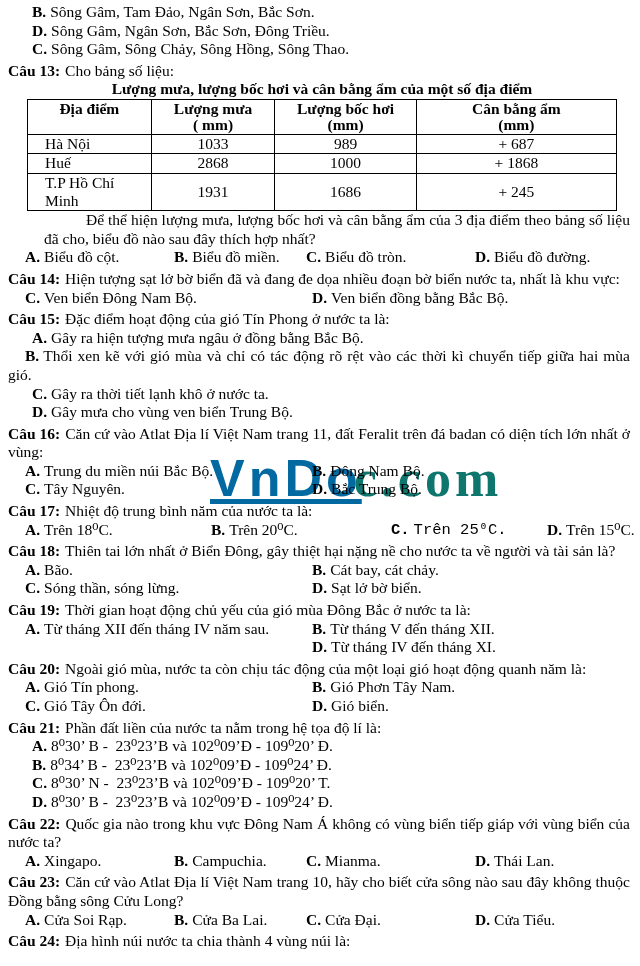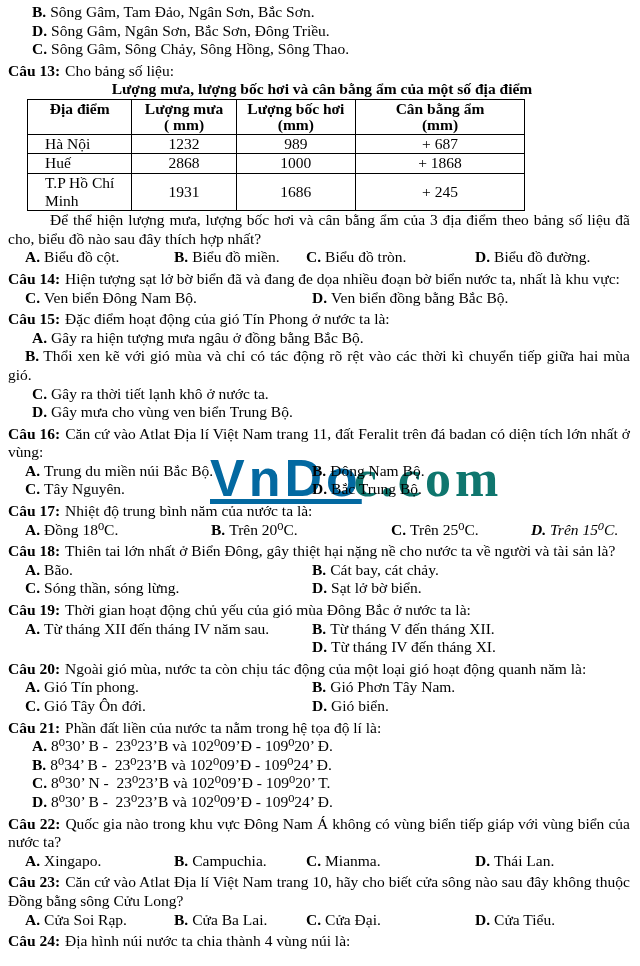--- a/index.html
+++ b/index.html
@@ -12,36 +12,36 @@
   .watermark{
     position:absolute;left:210px;top:452px;z-index:0;
     font-family:"Liberation Sans","DejaVu Sans",sans-serif;
     font-weight:bold;font-size:52px;letter-spacing:4px;line-height:52px;
     white-space:nowrap;user-select:none;
   }
   .page{position:relative;z-index:1;padding:3px 10px 0 8px;}
   p{margin:0;}
   .q{margin-top:3px;}
   .just{text-align:justify;text-align-last:left;}
-  .ind42{text-indent:42px;}
+  .ind42{text-indent:42px;margin-left:36px;}
   .ind17{text-indent:17px;}
   .ml17{margin-left:24px;}
   .qlbl{margin-right:5px;}
   .olbl{margin-right:4px;}
   .optrow{position:relative;height:18.6px;}
   .opt{position:absolute;top:0;white-space:nowrap;}
   
   .c1{left:17px;} .c2{left:166px;} .c3{left:298px;} .c4{left:467px;}
   
-  .t2{left:203px;text-align:center;} .t3{left:383px;} .t4{left:523px;font-style:italic;}
+  .t2{left:203px;text-align:center;} .t3{left:383px;font-family:Liberation Mono, monospace;} .t4{left:539px;}
   
   .h2{left:304px;}
   
   .tbl-title{font-weight:bold;text-align:center;width:590px;margin-left:19px;}
-  table{border-collapse:collapse;table-layout:fixed;width:498px;margin-left:19px;}
+  table{border-collapse:collapse;table-layout:fixed;width:590px;margin-left:19px;}
   th,td{border:1px solid #000;padding:0;}
   th{font-weight:bold;vertical-align:top;}
   .hl1,.hl2{line-height:16px;min-height:16px;text-align:center;}
   th{padding-top:1px;padding-bottom:1px;}
   td{text-align:center;line-height:18.3px;}
   td.loc{text-align:left;padding-left:17px;}
 </style>
 </head>
 <body>
 
@@ -79,21 +79,21 @@
               <div class="hl1">Lượng bốc hơi</div>
               <div class="hl2">(mm)</div>
             </th>
         <th>
               <div class="hl1">Cân bằng ẩm</div>
               <div class="hl2">(mm)</div>
             </th>
       </tr>
       <tr>
         <td class="loc">Hà Nội</td>
-        <td>1232</td>
+        <td>1033</td>
         <td>989</td>
         <td>+ 687</td>
       </tr>
       <tr>
         <td class="loc">Huế</td>
         <td>2868</td>
         <td>1000</td>
         <td>+ 1868</td>
       </tr>
       <tr>
@@ -137,21 +137,21 @@
     </div>
     <div class="optrow">
       <span class="opt c1"><b class="olbl">C.</b><span>Tây Nguyên.</span></span>
       <span class="opt h2"><b class="olbl">D.</b><span>Bắc Trung Bộ.</span></span>
     </div>
   </div>
 
   <div class="q">
     <p><b class="qlbl">Câu 17:</b><span>Nhiệt độ trung bình năm của nước ta là:</span></p>
     <div class="optrow">
-      <span class="opt c1"><b class="olbl">A.</b><span>Đồng 18⁰C.</span></span>
+      <span class="opt c1"><b class="olbl">A.</b><span>Trên 18⁰C.</span></span>
       <span class="opt t2"><b class="olbl">B.</b><span>Trên 20⁰C.</span></span>
       <span class="opt t3"><b class="olbl">C.</b><span>Trên 25⁰C.</span></span>
       <span class="opt t4"><b class="olbl">D.</b><span>Trên 15⁰C.</span></span>
     </div>
   </div>
 
   <div class="q">
     <p class="just"><b class="qlbl">Câu 18:</b><span>Thiên tai lớn nhất ở Biển Đông, gây thiệt hại nặng nề cho nước ta về người và tài sản là?</span></p>
     <div class="optrow">
       <span class="opt c1"><b class="olbl">A.</b><span>Bão.</span></span>

